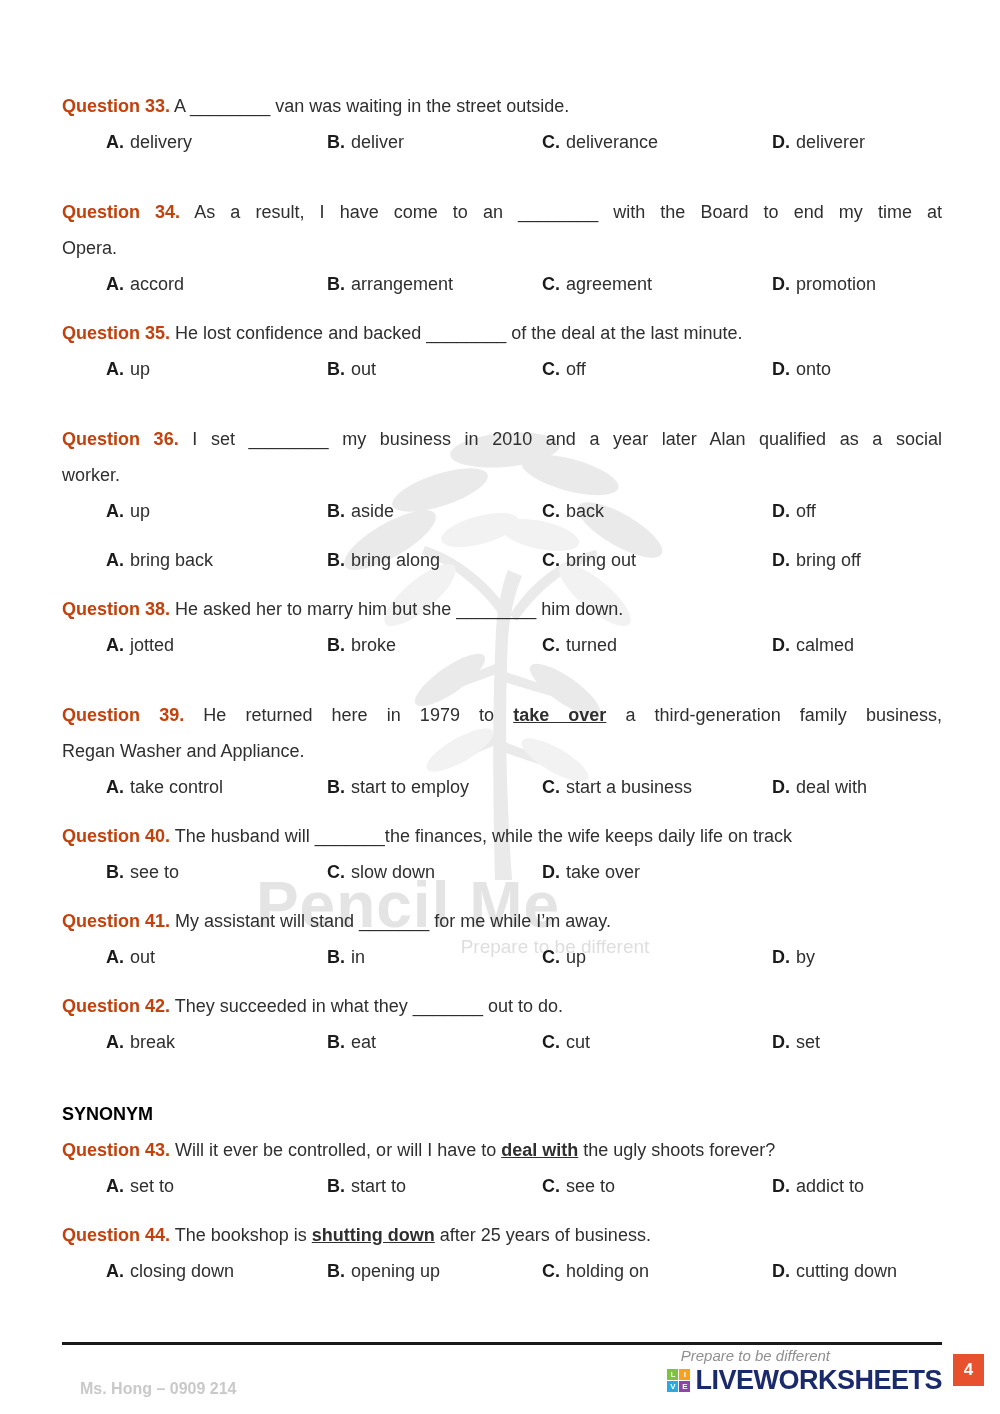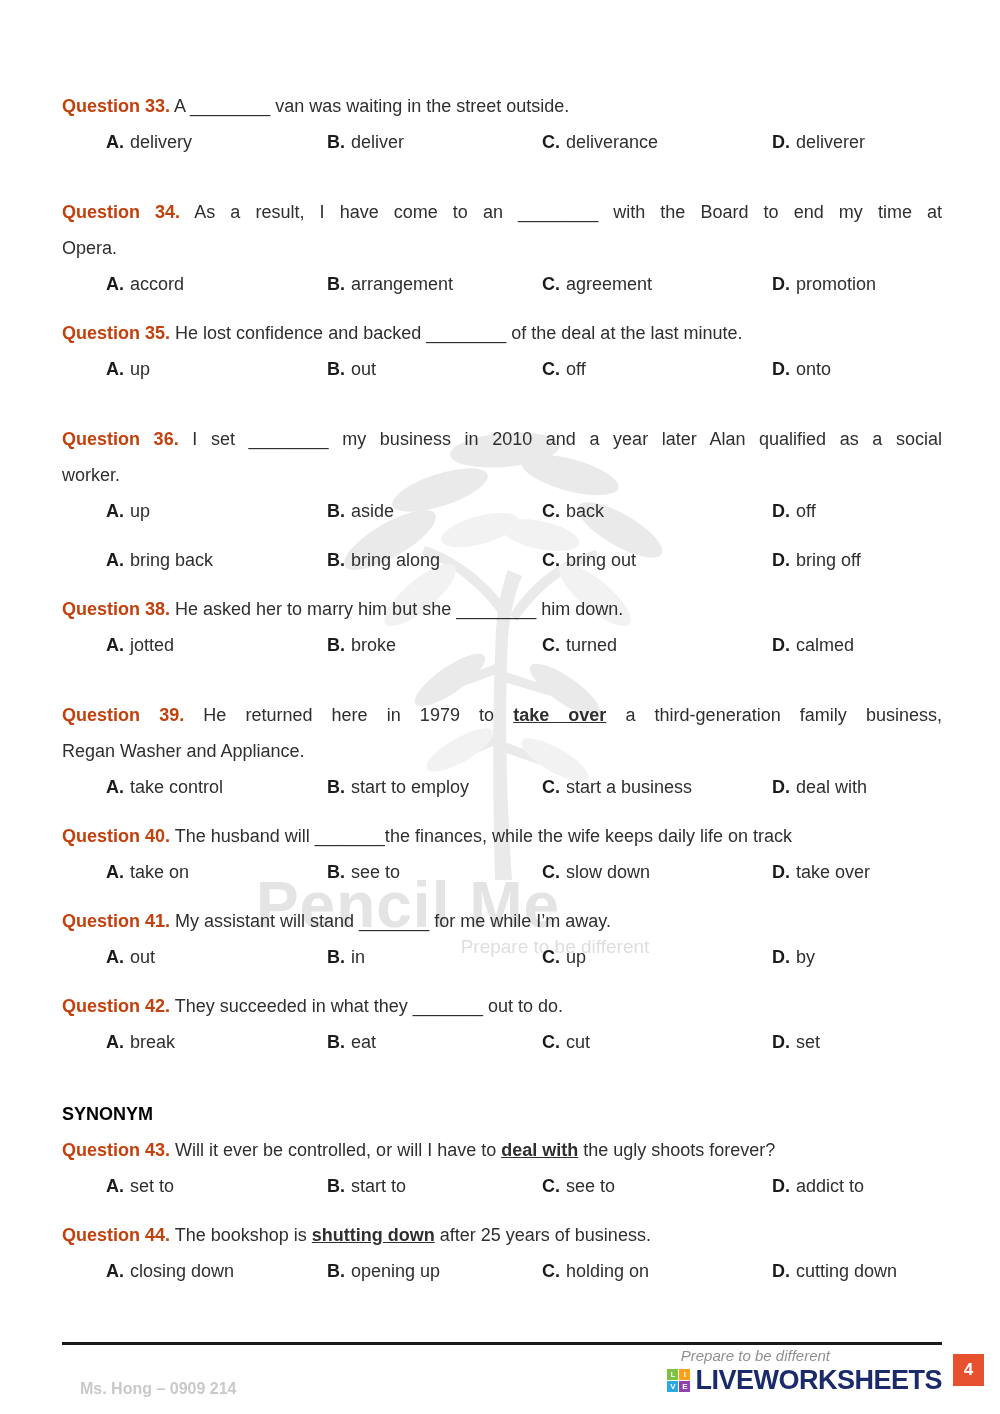--- a/index.html
+++ b/index.html
@@ -212,23 +212,20 @@
         <span class="opt-letter">D.</span><span class="opt-text">deal with</span>
       </div>
     </div>
   </section>
       <section class="question">
     <div class="stem">
           <div class="stem-line"><span class="qlabel">Question 40.</span> <span>The husband will _______the finances, while the wife keeps daily life on track</span></div>
         </div>
     <div class="options">
       <div class="option">
-        <span class="opt-letter">A.</span><span class="opt-text">take on</span>
-      </div>
-      <div class="option">
         <span class="opt-letter">B.</span><span class="opt-text">see to</span>
       </div>
       <div class="option">
         <span class="opt-letter">C.</span><span class="opt-text">slow down</span>
       </div>
       <div class="option">
         <span class="opt-letter">D.</span><span class="opt-text">take over</span>
       </div>
     </div>
   </section>

